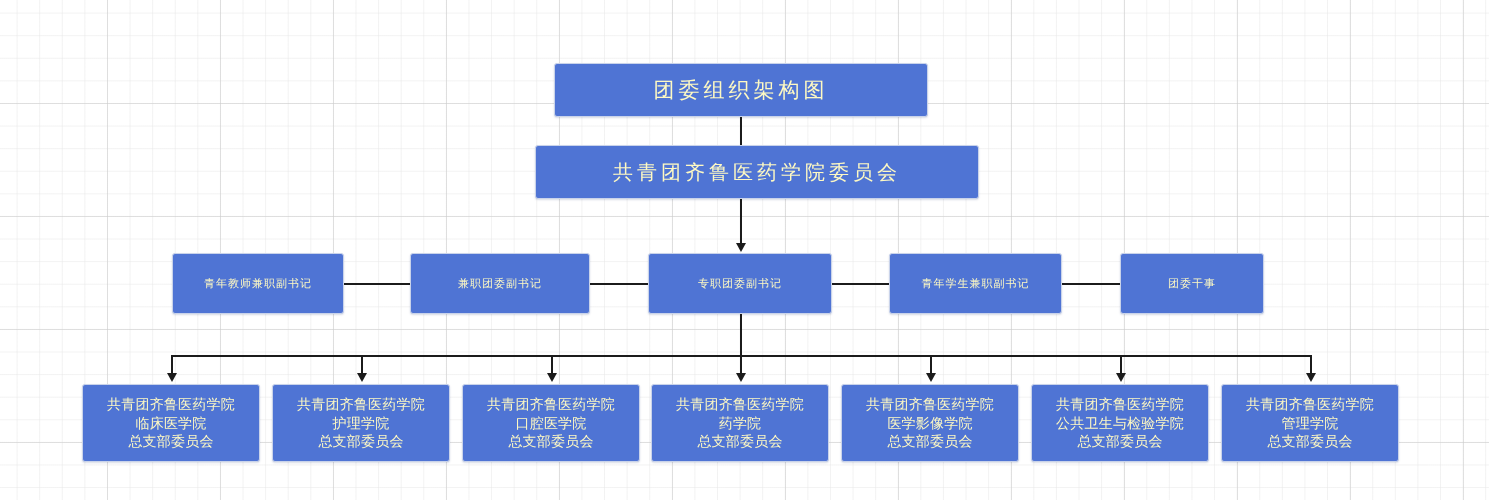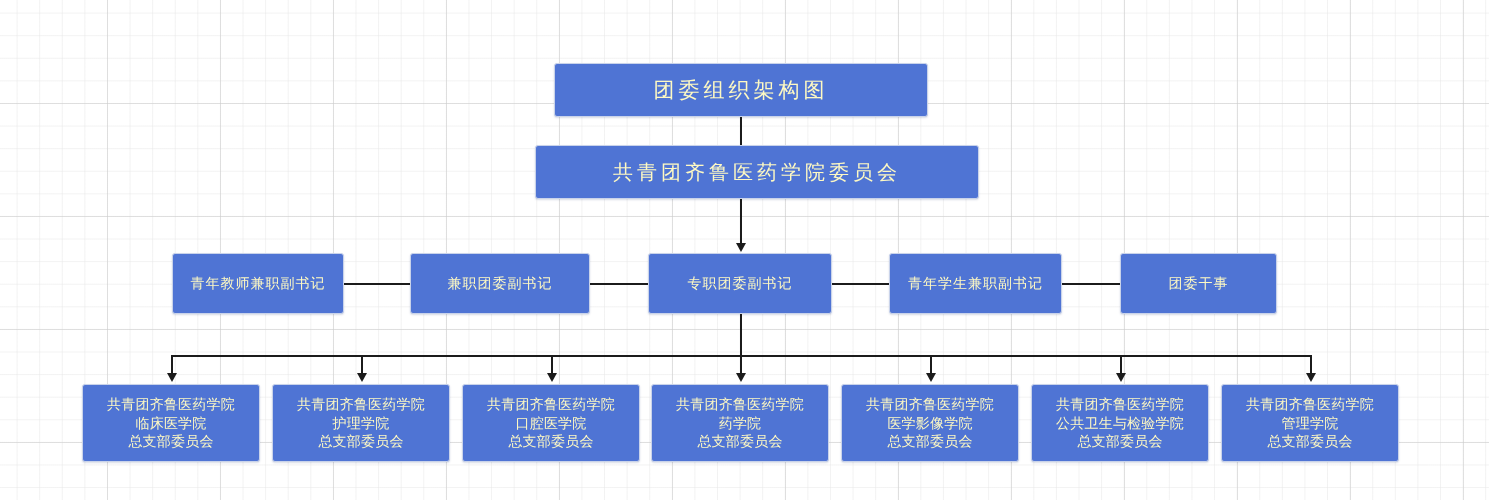--- a/index.html
+++ b/index.html
@@ -53,21 +53,21 @@
 
   .node-title {
     font-size: 21px;
     letter-spacing: 4px;
   }
   .node-root {
     font-size: 20px;
     letter-spacing: 4px;
   }
   .node-officer {
-    font-size: 14px;
+    font-size: 11px;
     letter-spacing: 1px;
   }
   .node-branch {
     font-size: 14px;
     letter-spacing: 0.2px;
     flex-direction: column;
     padding: 4px 2px;
   }
   .node-branch .line {
     display: block;
@@ -123,21 +123,21 @@
   </div>
 
   <div class="node node-officer" style="left:648px; top:253px; width:184px; height:61px;">
     <span>专职团委副书记</span>
   </div>
 
   <div class="node node-officer" style="left:889px; top:253px; width:173px; height:61px;text-align:center;">
     <span>青年学生兼职副书记</span>
   </div>
 
-  <div class="node node-officer" style="left:1120px; top:253px; width:157px; height:61px;">
+  <div class="node node-officer" style="left:1120px; top:253px; width:144px; height:61px;">
     <span>团委干事</span>
   </div>
 
   <div class="conn v" style="left:740px; top:314px; height:42px;"></div>
 
   <div class="conn h" style="left:172px; top:355px; width:1139px;"></div>
 
   <div class="conn v" style="left:171px; top:355px; height:20px;"></div>
   <div class="arrow-down" style="left:167px; top:373px;"></div>
 

